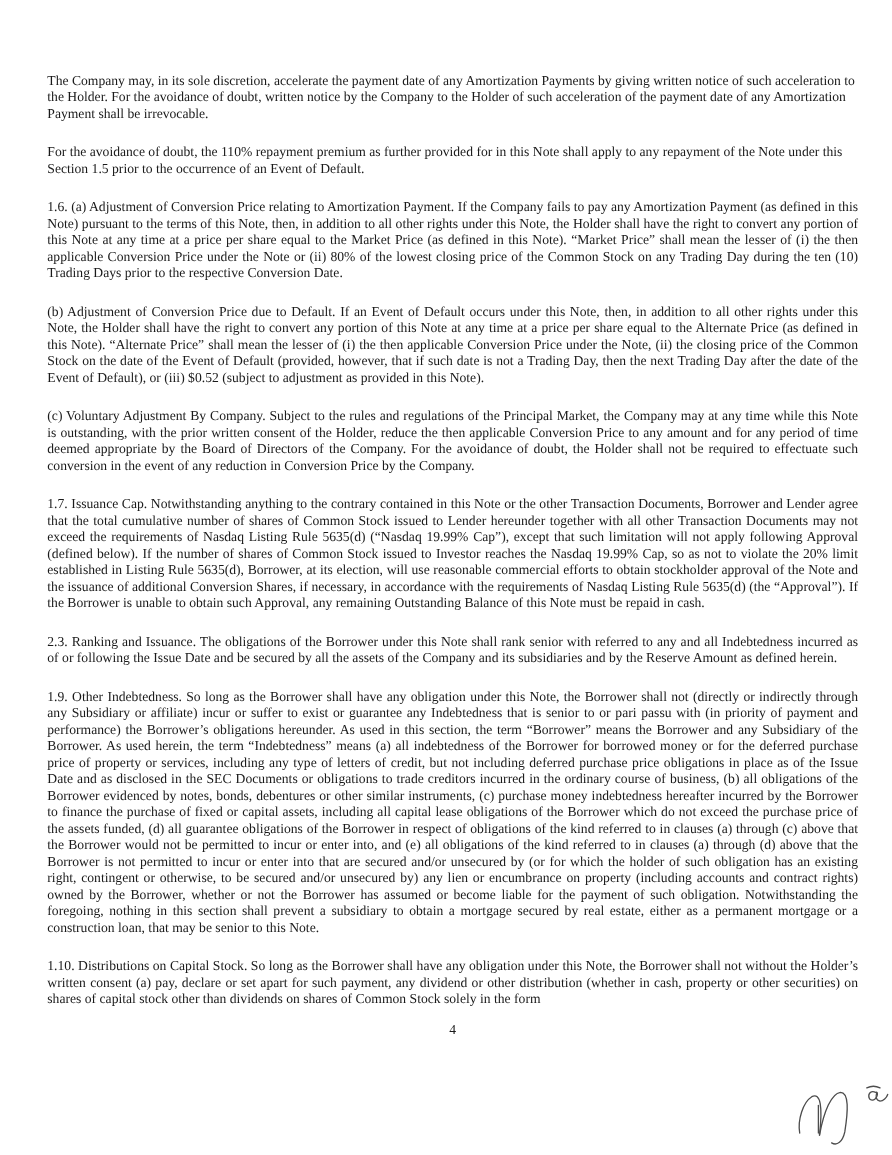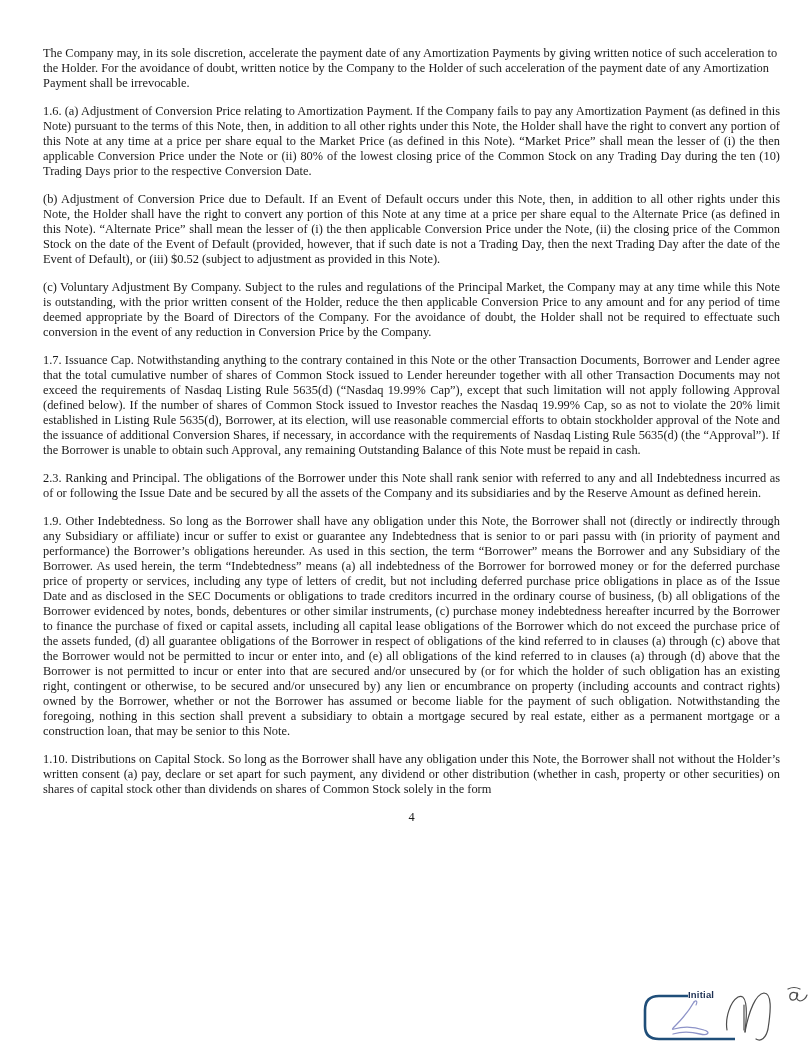--- a/index.html
+++ b/index.html
@@ -6,21 +6,21 @@
   html, body { width: 811px; height: 1050px; background: #ffffff; }
   body { position: relative; overflow: hidden; }
   .page {
     position: absolute; inset: 0;
     padding: 46px 31px 0 43px;
     font-family: "Liberation Serif", "DejaVu Serif", serif;
     font-size: 12.4px;
     line-height: 15px;
     color: #1a1a1a;
   }
-  .para { margin-bottom: 13px; }
+  .para { margin-bottom: 13px; margin-top: 20px; }
   .just { text-align: justify; }
   .u { }
   .pagenum {
     text-align: center;
     margin-top: 1px;
     font-family: "Liberation Serif", "DejaVu Serif", serif;
     font-size: 12.4px;
     color: #1a1a1a;
   }
   .sign-area {
@@ -45,49 +45,40 @@
     position: absolute; left: 84px; top: 0;
   }
 </style>
 </head>
 <body>
 
 <div class="page">
 
   <p class="para"><span>The Company may, in its sole discretion, accelerate the payment date of any Amortization Payments by giving written notice of such acceleration to the Holder. For the avoidance of doubt, written notice by the Company to the Holder of such acceleration of the payment date of any Amortization Payment shall be irrevocable.</span></p>
 
+  <p class="para"><span>For the avoidance of doubt, the 110% repayment premium as further provided for in this Note shall apply to any repayment of the Note under this Section 1.5 prior to the occurrence of an Event of Default.</span></p>
 
   <p class="para just"><span>1.6. (a) </span><span class="u">Adjustment of Conversion Price relating to Amortization Payment.</span><span> If the Company fails to pay any Amortization Payment (as defined in this Note) pursuant to the terms of this Note, then, in addition to all other rights under this Note, the Holder shall have the right to convert any portion of this Note at any time at a price per share equal to the Market Price (as defined in this Note). “Market Price” shall mean the lesser of (i) the then applicable Conversion Price under the Note or (ii) 80% of the lowest closing price of the Common Stock on any Trading Day during the ten (10) Trading Days prior to the respective Conversion Date.</span></p>
 
   <p class="para just"><span>(b) </span><span class="u">Adjustment of Conversion Price due to Default.</span><span> If an Event of Default occurs under this Note, then, in addition to all other rights under this Note, the Holder shall have the right to convert any portion of this Note at any time at a price per share equal to the Alternate Price (as defined in this Note). “Alternate Price” shall mean the lesser of (i) the then applicable Conversion Price under the Note, (ii) the closing price of the Common Stock on the date of the Event of Default (provided, however, that if such date is not a Trading Day, then the next Trading Day after the date of the Event of Default), or (iii) $0.52 (subject to adjustment as provided in this Note).</span></p>
 
   <p class="para just"><span>(c) </span><span class="u">Voluntary Adjustment By Company</span><span>. Subject to the rules and regulations of the Principal Market, the Company may at any time while this Note is outstanding, with the prior written consent of the Holder, reduce the then applicable Conversion Price to any amount and for any period of time deemed appropriate by the Board of Directors of the Company. For the avoidance of doubt, the Holder shall not be required to effectuate such conversion in the event of any reduction in Conversion Price by the Company.</span></p>
 
   <p class="para just"><span>1.7. </span><span class="u">Issuance Cap</span><span>. Notwithstanding anything to the contrary contained in this Note or the other Transaction Documents, Borrower and Lender agree that the total cumulative number of shares of Common Stock issued to Lender hereunder together with all other Transaction Documents may not exceed the requirements of Nasdaq Listing Rule 5635(d) (“Nasdaq 19.99% Cap”), except that such limitation will not apply following Approval (defined below). If the number of shares of Common Stock issued to Investor reaches the Nasdaq 19.99% Cap, so as not to violate the 20% limit established in Listing Rule 5635(d), Borrower, at its election, will use reasonable commercial efforts to obtain stockholder approval of the Note and the issuance of additional Conversion Shares, if necessary, in accordance with the requirements of Nasdaq Listing Rule 5635(d) (the “Approval”). If the Borrower is unable to obtain such Approval, any remaining Outstanding Balance of this Note must be repaid in cash.</span></p>
 
-  <p class="para just"><span>2.3. </span><span class="u">Ranking and Principal</span><span>. The obligations of the Borrower under this Note shall rank senior with referred to any and all Indebtedness incurred as of or following the Issue Date and be secured by all the assets of the Company and its subsidiaries and by the Reserve Amount as defined herein.</span></p>
+  <p class="para just"><span>2.3. </span><span class="u">Ranking and Issuance</span><span>. The obligations of the Borrower under this Note shall rank senior with referred to any and all Indebtedness incurred as of or following the Issue Date and be secured by all the assets of the Company and its subsidiaries and by the Reserve Amount as defined herein.</span></p>
 
   <p class="para just"><span>1.9. </span><span class="u">Other Indebtedness</span><span>. So long as the Borrower shall have any obligation under this Note, the Borrower shall not (directly or indirectly through any Subsidiary or affiliate) incur or suffer to exist or guarantee any Indebtedness that is senior to or pari passu with (in priority of payment and performance) the Borrower’s obligations hereunder.  As used in this section, the term “Borrower” means the Borrower and any Subsidiary of the Borrower. As used herein, the term “Indebtedness” means (a) all indebtedness of the Borrower for borrowed money or for the deferred purchase price of property or services, including any type of letters of credit, but not including deferred purchase price obligations in place as of the Issue Date and as disclosed in the SEC Documents or obligations to trade creditors incurred in the ordinary course of business, (b) all obligations of the Borrower evidenced by notes, bonds, debentures or other similar instruments, (c) purchase money indebtedness hereafter incurred by the Borrower to finance the purchase of fixed or capital assets, including all capital lease obligations of the Borrower which do not exceed the purchase price of the assets funded, (d) all guarantee obligations of the Borrower in respect of obligations of the kind referred to in clauses (a) through (c) above that the Borrower would not be permitted to incur or enter into, and (e) all obligations of the kind referred to in clauses (a) through (d) above that the Borrower is not permitted to incur or enter into that are secured and/or unsecured by (or for which the holder of such obligation has an existing right, contingent or otherwise, to be secured and/or unsecured by) any lien or encumbrance on property (including accounts and contract rights) owned by the Borrower, whether or not the Borrower has assumed or become liable for the payment of such obligation. Notwithstanding the foregoing, nothing in this section shall prevent a subsidiary to obtain a mortgage secured by real estate, either as a permanent mortgage or a construction loan, that may be senior to this Note.</span></p>
 
   <p class="para just"><span>1.10. </span><span class="u">Distributions on Capital Stock.</span><span> So long as the Borrower shall have any obligation under this Note, the Borrower shall not without the Holder’s written consent (a) pay, declare or set apart for such payment, any dividend or other distribution (whether in cash, property or other securities) on shares of capital stock other than dividends on shares of Common Stock solely in the form</span></p>
 
   <div class="pagenum">4</div>
 </div>
 
 <div class="sign-area">
-  <div class="initial-widget">
-    <svg width="110" height="52" viewBox="0 0 110 52">
-      <path d="M50 6 L21 6 Q7 6 7 20 L7 36 Q7 49 21 49 L97 49" fill="none" stroke="#1f4e79" stroke-width="2.6" stroke-linecap="butt"></path>
-      <g>
-        <path d="M56 12 C52 19 46 27 38 35 C35 38 33 40 36 39 C46 36 57 37 66 40 C73 42 70 46 62 44 C50 41 42 42 35 44" fill="none" stroke="#8d93c8" stroke-width="1.3" stroke-linecap="round"></path>
-        <path d="M56 12 C58 10 60 11 58 15" fill="none" stroke="#8d93c8" stroke-width="1.1" stroke-linecap="round"></path>
-      </g>
-    </svg>
-    <span class="initial-label">Initial</span>
-  </div>
 
   <svg class="monogram" width="89" height="60" viewBox="0 0 89 60">
     <g fill="none" stroke="#4d4d4d" stroke-width="1.2" stroke-linecap="round">
       <path d="M5 45 C3 33 8 17 16 12 C24 8 26 21 23 47"></path>
       <path d="M23 47 C27 25 34 9 42 8 C50 8 49 25 46 44 C44 53 39 57 34 54"></path>
       <path d="M22 20 C22 28 22 37 22 45"></path>
       <path d="M74 8 C70 6 67 9 68 13 C69 16 73 16 75 12 C76 10 76 9 75 8"></path>
       <path d="M75 8 C74 12 74 15 78 16 C81 16 84 13 85 10"></path>
       <path d="M66 4 C70 2 74 2 78 4"></path>
     </g>

